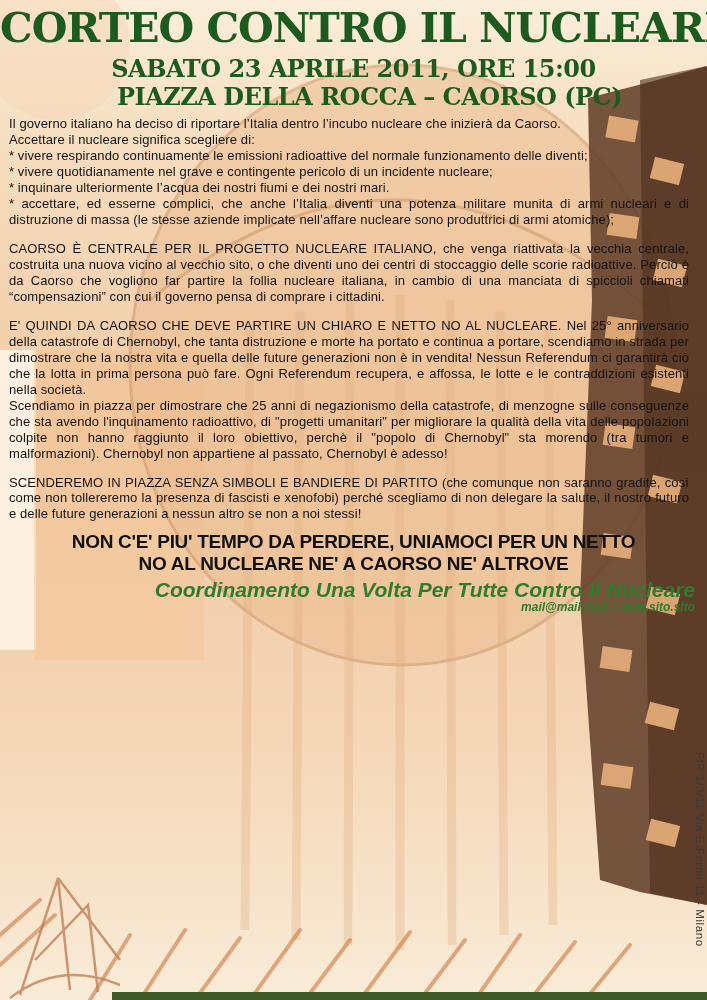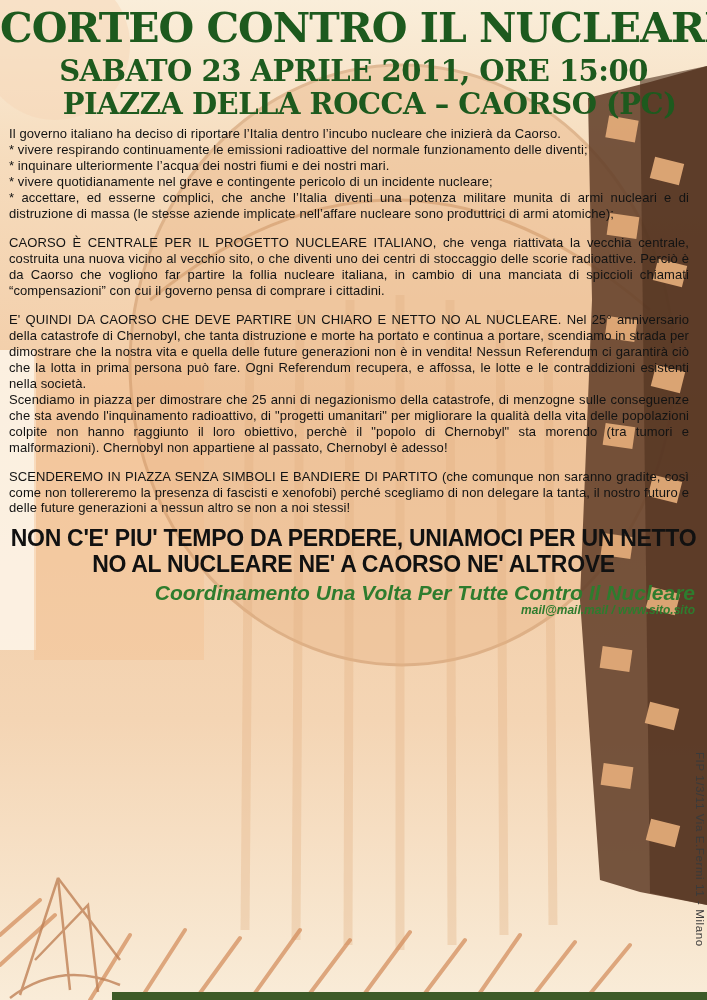--- a/index.html
+++ b/index.html
@@ -8,38 +8,38 @@
     width:707px;height:1000px;
     margin:0 auto;
     overflow:hidden;
     background:linear-gradient(180deg,#faeeda 0%,#f6dcbd 16%,#f2cba5 42%,#f4d5b4 72%,#f9ecd8 100%);
     font-family:"Liberation Sans",sans-serif;
   }
   .bg{position:absolute;inset:0;z-index:0;}
   .content{position:relative;z-index:2;}
   .hdr{ text-align:center; color:#1d5a1e; font-family:"DejaVu Serif","Liberation Serif",serif; font-weight:bold; }
   .title{ font-size:41px; line-height:1.02; padding-top:8px; letter-spacing:-1px; white-space:nowrap; }
-  .sub{ font-size:29px; line-height:1.0; letter-spacing:-0.5px; margin-top:7px; white-space:nowrap; }
+  .sub{ font-size:24px; line-height:1.0; letter-spacing:-0.5px; margin-top:7px; white-space:nowrap; }
   .sub2{ margin-top:4px;margin-left:32px; }
   .body-text{
     margin:7px 18px 0 9px;
     color:#131313;
     font-size:13px;
     line-height:1.23;
     text-align:justify;
     letter-spacing:0.1px;
   }
   .body-text p{margin:0;}
   .body-text p.gap{margin-top:13px;}
   .closing{
     margin-top:9px;
     text-align:center;
     color:#111;
     font-weight:bold;
-    font-size:23px;
+    font-size:19px;
     line-height:1.13;
     letter-spacing:-0.3px;
   }
   .signature{
     margin-top:5px;
     text-align:right;
     padding-right:12px;
     color:#2e7c2e;
     font-style:italic;
     font-weight:bold;
@@ -128,28 +128,29 @@
 
   <div class="content">
     <div class="hdr">
       <div class="title">CORTEO CONTRO IL NUCLEARE</div>
       <div class="sub">SABATO 23 APRILE 2011, ORE 15:00</div>
       <div class="sub sub2">PIAZZA DELLA ROCCA – CAORSO (PC)</div>
     </div>
 
     <div class="body-text">
       <p>Il governo italiano ha deciso di riportare l’Italia dentro l’incubo nucleare che inizierà da Caorso.</p>
+      <p>Accettare il nucleare significa scegliere di:</p>
       <p>* vivere respirando continuamente le emissioni radioattive del normale funzionamento delle diventi;</p>
+      <p>* vivere quotidianamente nel grave e contingente pericolo di un incidente nucleare;</p>
       <p>* inquinare ulteriormente l’acqua dei nostri fiumi e dei nostri mari.</p>
-      <p>* vivere quotidianamente nel grave e contingente pericolo di un incidente nucleare;</p>
       <p>* accettare, ed esserne complici, che anche l’Italia diventi una potenza militare munita di armi nucleari e di distruzione di massa (le stesse aziende implicate nell’affare nucleare sono produttrici di armi atomiche);</p>
       <p class="gap">CAORSO È CENTRALE PER IL PROGETTO NUCLEARE ITALIANO, che venga riattivata la vecchia centrale, costruita una nuova vicino al vecchio sito, o che diventi uno dei centri di stoccaggio delle scorie radioattive. Perciò è da Caorso che vogliono far partire la follia nucleare italiana, in cambio di una manciata di spiccioli chiamati “compensazioni” con cui il governo pensa di comprare i cittadini.</p>
       <p class="gap">E' QUINDI DA CAORSO CHE DEVE PARTIRE UN CHIARO E NETTO NO AL NUCLEARE. Nel 25° anniversario della catastrofe di Chernobyl, che tanta distruzione e morte ha portato e continua a portare, scendiamo in strada per dimostrare che la nostra vita e quella delle future generazioni non è in vendita! Nessun Referendum ci garantirà ciò che la lotta in prima persona può fare. Ogni Referendum recupera, e affossa, le lotte e le contraddizioni esistenti nella società.</p>
       <p>Scendiamo in piazza per dimostrare che 25 anni di negazionismo della catastrofe, di menzogne sulle conseguenze che sta avendo l'inquinamento radioattivo, di "progetti umanitari" per migliorare la qualità della vita delle popolazioni colpite non hanno raggiunto il loro obiettivo, perchè il "popolo di Chernobyl" sta morendo (tra tumori e malformazioni). Chernobyl non appartiene al passato, Chernobyl è adesso!</p>
-      <p class="gap">SCENDEREMO IN PIAZZA SENZA SIMBOLI E BANDIERE DI PARTITO (che comunque non saranno gradite, così come non tollereremo la presenza di fascisti e xenofobi) perché scegliamo di non delegare la tanta, il nostro futuro e delle future generazioni a nessun altro se non a noi stessi!</p>
+      <p class="gap">SCENDEREMO IN PIAZZA SENZA SIMBOLI E BANDIERE DI PARTITO (che comunque non saranno gradite, così come non tollereremo la presenza di fascisti e xenofobi) perché scegliamo di non delegare la salute, il nostro futuro e delle future generazioni a nessun altro se non a noi stessi!</p>
     </div>
 
     <div class="closing">
       <div>NON C'E' PIU' TEMPO DA PERDERE, UNIAMOCI PER UN NETTO</div>
       <div>NO AL NUCLEARE NE' A CAORSO NE' ALTROVE</div>
     </div>
 
     <div class="signature">
       <div class="sig-org">Coordinamento Una Volta Per Tutte Contro Il Nucleare</div>
       <div class="sig-contact">mail@mail.mail / www.sito.sito</div>

